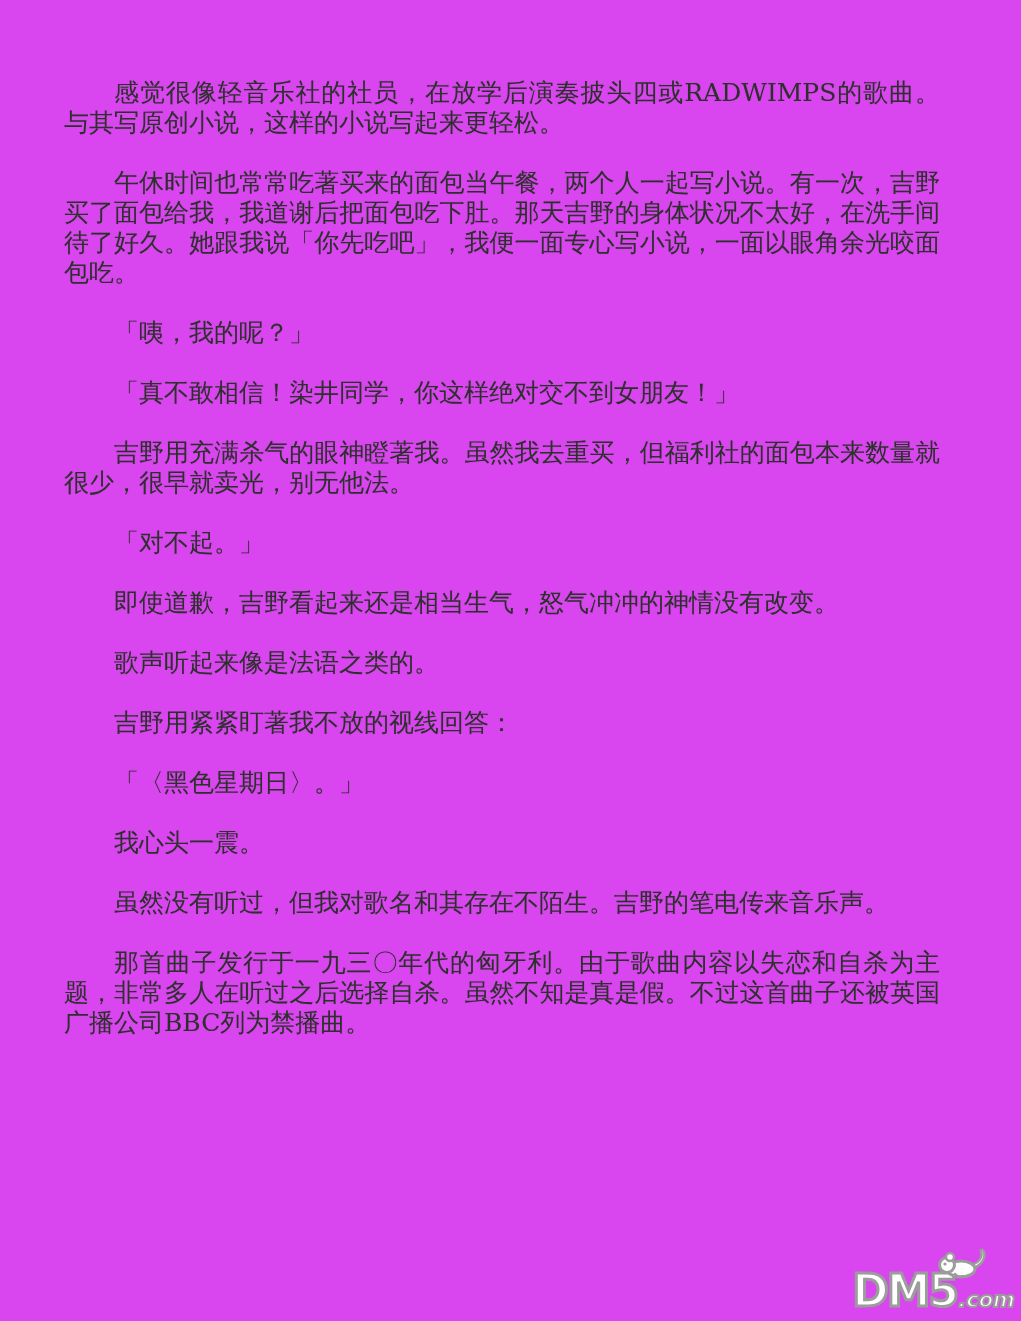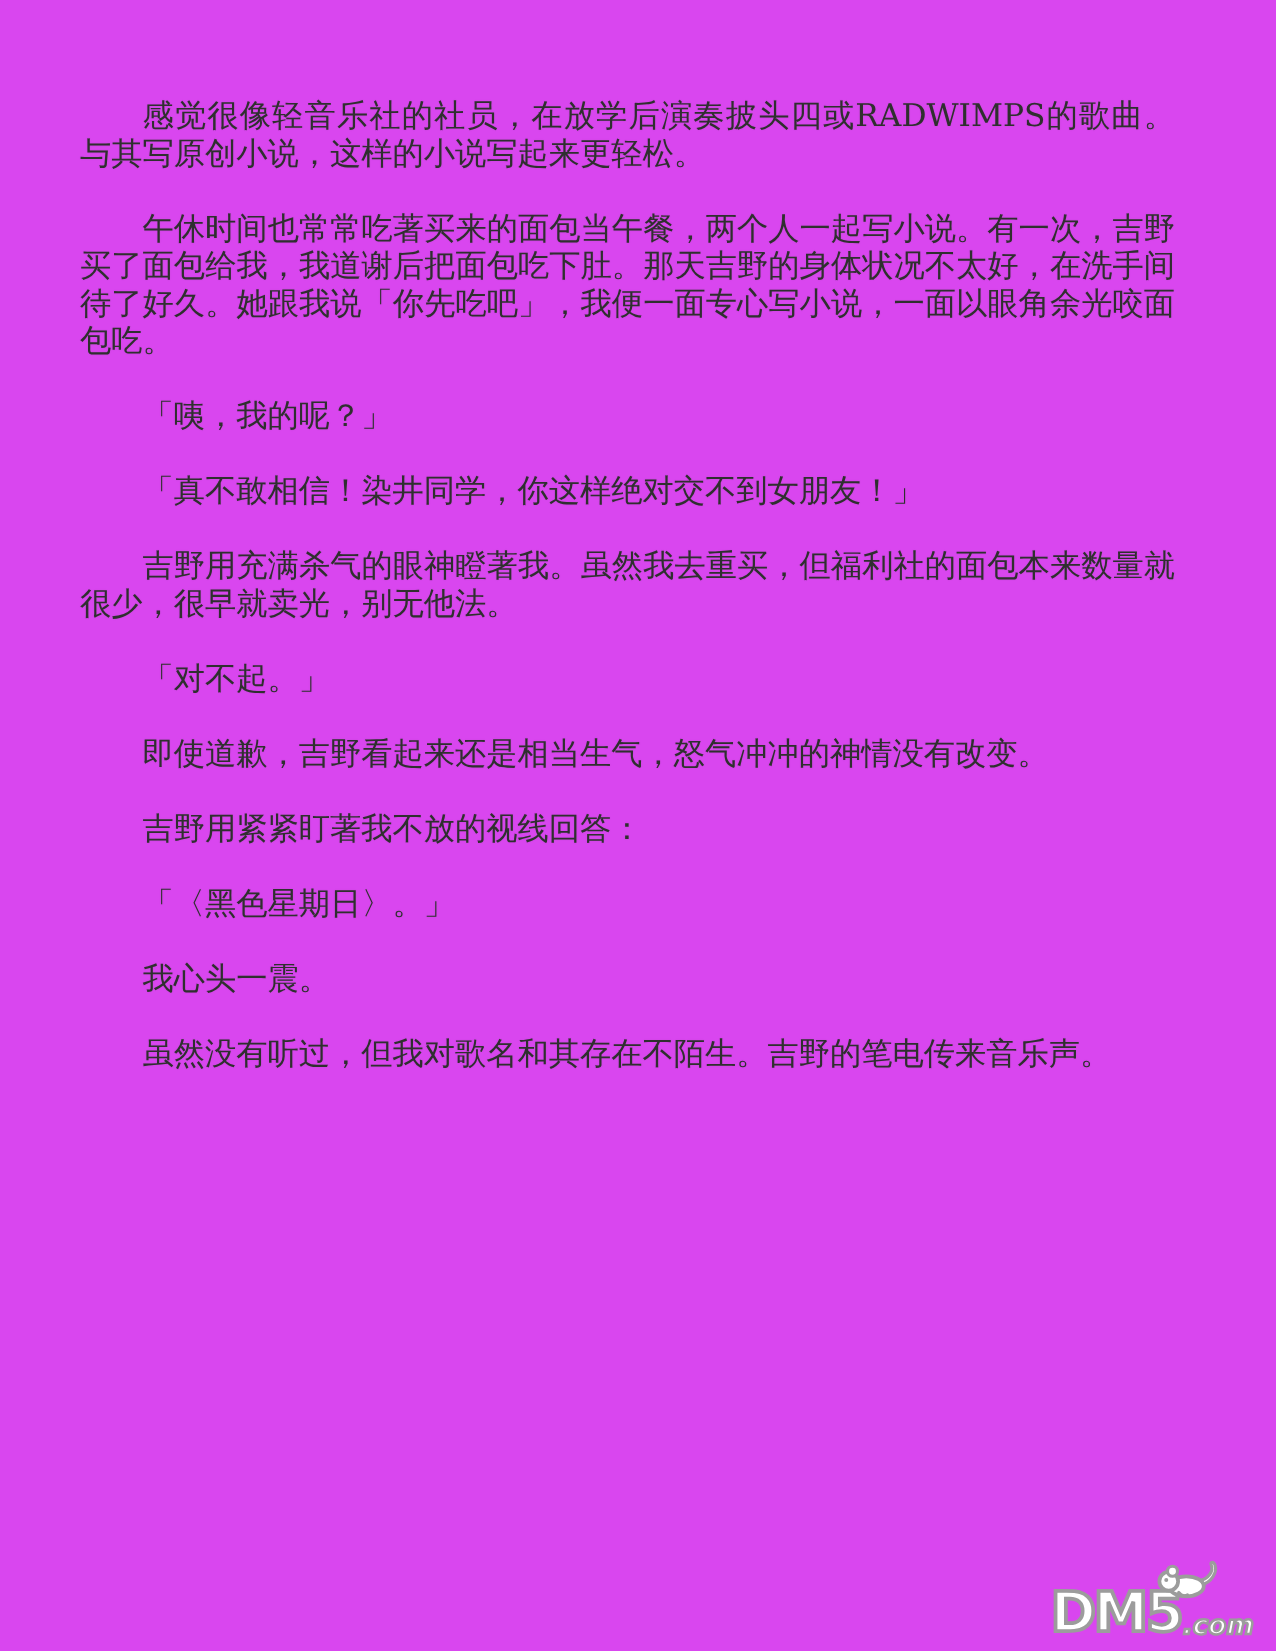--- a/index.html
+++ b/index.html
@@ -28,21 +28,21 @@
   }
   .text-block p {
     margin: 0 0 30px 0;
     text-indent: 2em;
     
     text-shadow: 0 0 1px rgba(90,90,90,0.25);
   }
   .watermark {
     position: absolute;
     top: 1261px;
-    right: 18px;
+    right: 6px;
     height: 50px;
     display: flex;
     align-items: flex-end;
     user-select: none;
   }
   .wm-text {
     display: flex;
     align-items: flex-end;
     font-family: "DejaVu Sans", "Liberation Sans", sans-serif;
     font-weight: 800;
@@ -83,24 +83,26 @@
 <div class="page">
 
   <div class="text-block">
     <p>感觉很像轻音乐社的社员，在放学后演奏披头四或RADWIMPS的歌曲。与其写原创小说，这样的小说写起来更轻松。</p>
     <p>午休时间也常常吃著买来的面包当午餐，两个人一起写小说。有一次，吉野买了面包给我，我道谢后把面包吃下肚。那天吉野的身体状况不太好，在洗手间待了好久。她跟我说「你先吃吧」，我便一面专心写小说，一面以眼角余光咬面包吃。</p>
     <p>「咦，我的呢？」</p>
     <p>「真不敢相信！染井同学，你这样绝对交不到女朋友！」</p>
     <p>吉野用充满杀气的眼神瞪著我。虽然我去重买，但福利社的面包本来数量就很少，很早就卖光，别无他法。</p>
     <p>「对不起。」</p>
     <p>即使道歉，吉野看起来还是相当生气，怒气冲冲的神情没有改变。</p>
+    <p>歌声听起来像是法语之类的。</p>
     <p>吉野用紧紧盯著我不放的视线回答：</p>
     <p>「〈黑色星期日〉。」</p>
     <p>我心头一震。</p>
     <p>虽然没有听过，但我对歌名和其存在不陌生。吉野的笔电传来音乐声。</p>
+    <p>那首曲子发行于一九三〇年代的匈牙利。由于歌曲内容以失恋和自杀为主题，非常多人在听过之后选择自杀。虽然不知是真是假。不过这首曲子还被英国广播公司BBC列为禁播曲。</p>
   </div>
 
   <div class="watermark">
     <svg class="wm-mascot" viewBox="0 0 52 32" xmlns="http://www.w3.org/2000/svg">
 
       <path d="M34 18 C 42 16, 46 10, 44 5 C 43 2, 46 2, 47 5 C 49 11, 44 19, 36 21 Z" fill="#ffffff" stroke="#9c9c9c" stroke-width="2.5" stroke-linejoin="round"></path>
 
       <ellipse cx="24" cy="22" rx="14" ry="8" fill="#ffffff" stroke="#9c9c9c" stroke-width="3"></ellipse>
 
       <circle cx="10" cy="18" r="7.5" fill="#ffffff" stroke="#9c9c9c" stroke-width="3"></circle>

